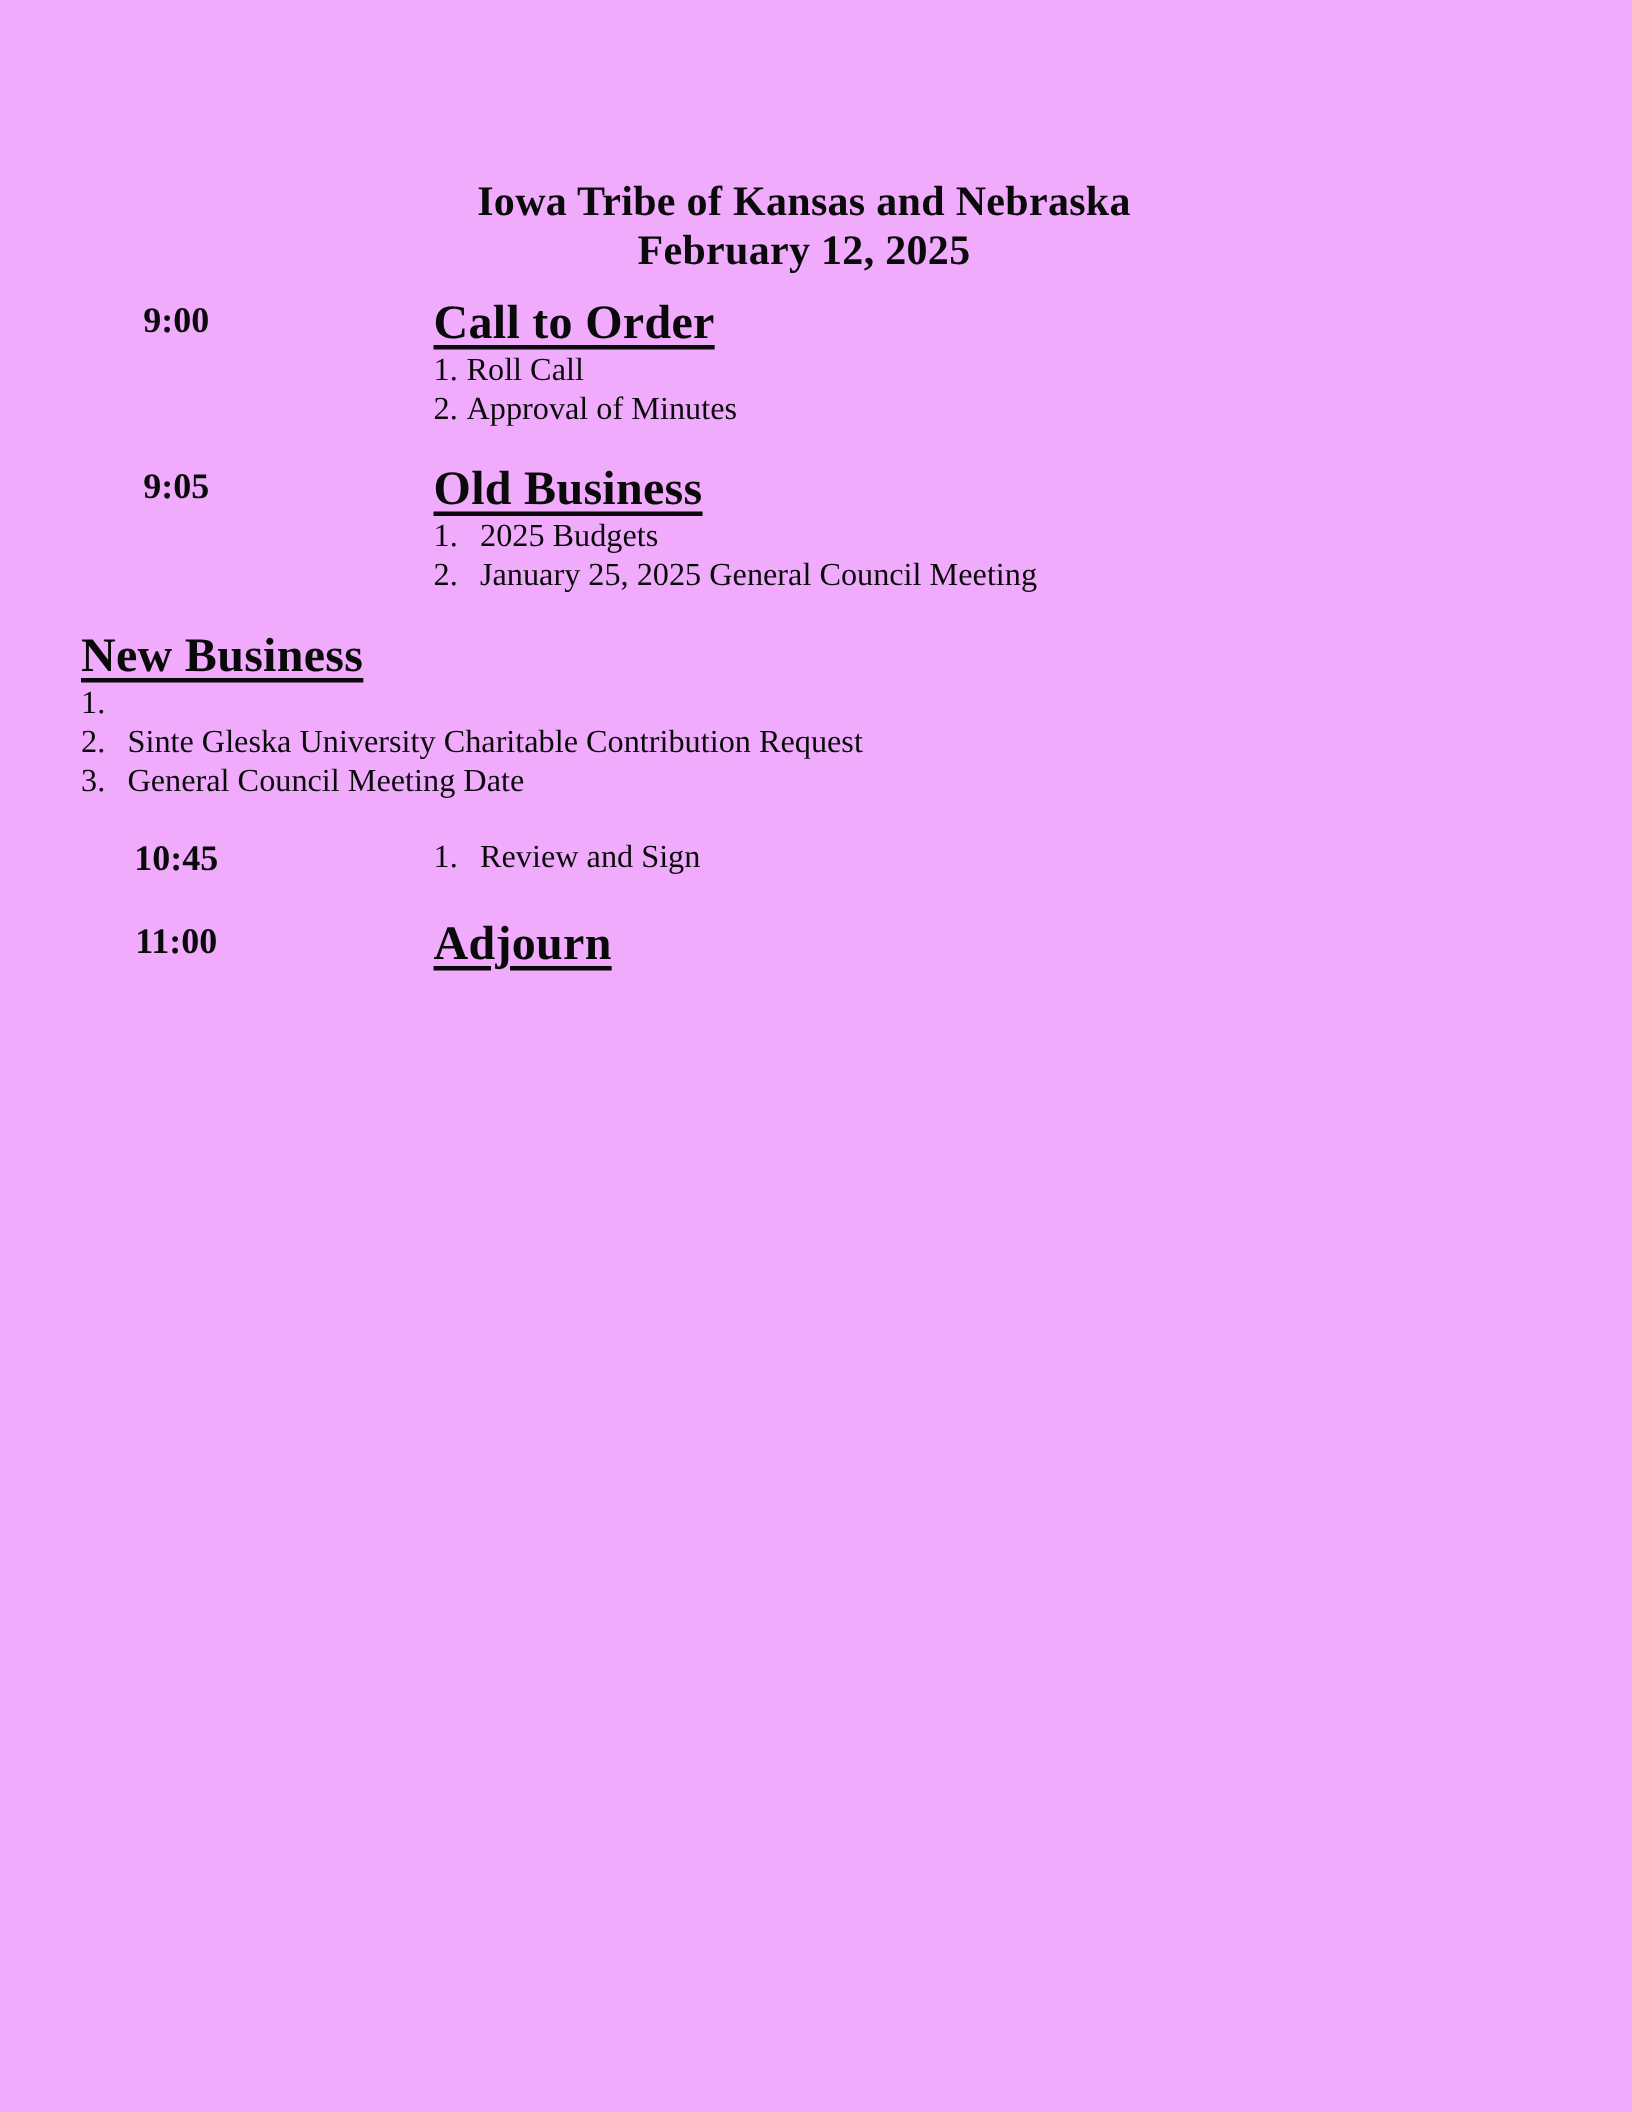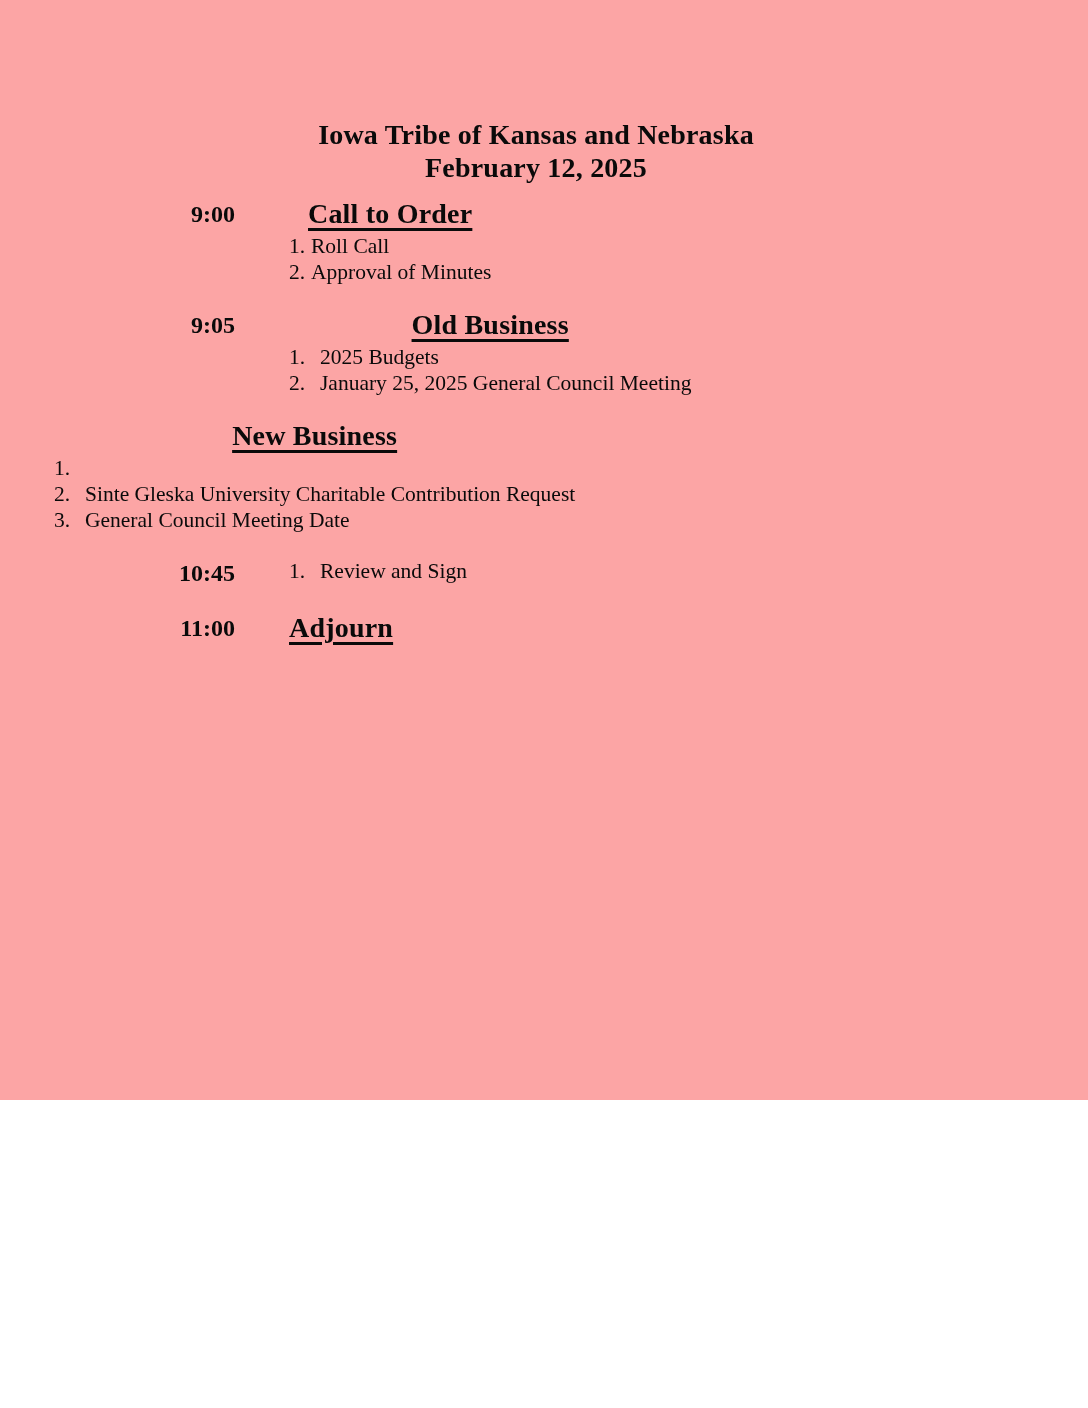--- a/index.html
+++ b/index.html
@@ -3,22 +3,22 @@
 <meta charset="utf-8">
 <style>
   html, body {
     margin: 0;
     padding: 0;
     background: #ffffff;
   }
   .page {
     position: relative;
     width: 1088px;
-    height: 1100px;
-    background: #fca5a5;
+    height: 1408px;
+    background: #f0abfc;
     color: #0a0a0a;
     font-family: "Liberation Serif", "DejaVu Serif", serif;
     overflow: hidden;
     box-sizing: border-box;
   }
   header.doc-header {
     padding-top: 118px;
     width: 1072px; 
     text-align: center;
   }
@@ -32,39 +32,38 @@
     margin-top: 15px;
   }
   section.agenda-row {
     display: flex;
     align-items: flex-start;
     margin-bottom: 25px;
   }
   .time-cell {
     width: 235px;
     flex: 0 0 235px;
-    text-align: right;
+    text-align: center;
     font-weight: bold;
     font-size: 24px;
     line-height: 30px;
     box-sizing: border-box;
   }
   .section-body {
     padding-left: 54px;
   }
   .section-heading {
     font-weight: bold;
-    font-size: 28px;
+    font-size: 32px;
     line-height: 30px;
     text-decoration: underline;
     text-decoration-thickness: 2.5px;
     text-underline-offset: 5px;
     margin-bottom: 4px;
     letter-spacing: 0.2px;
-    text-align: center;
   }
   .items {
     margin: 0;
     padding: 0;
     list-style: none;
   }
   .item {
     display: flex;
     font-size: 21.5px;
     line-height: 26px;

